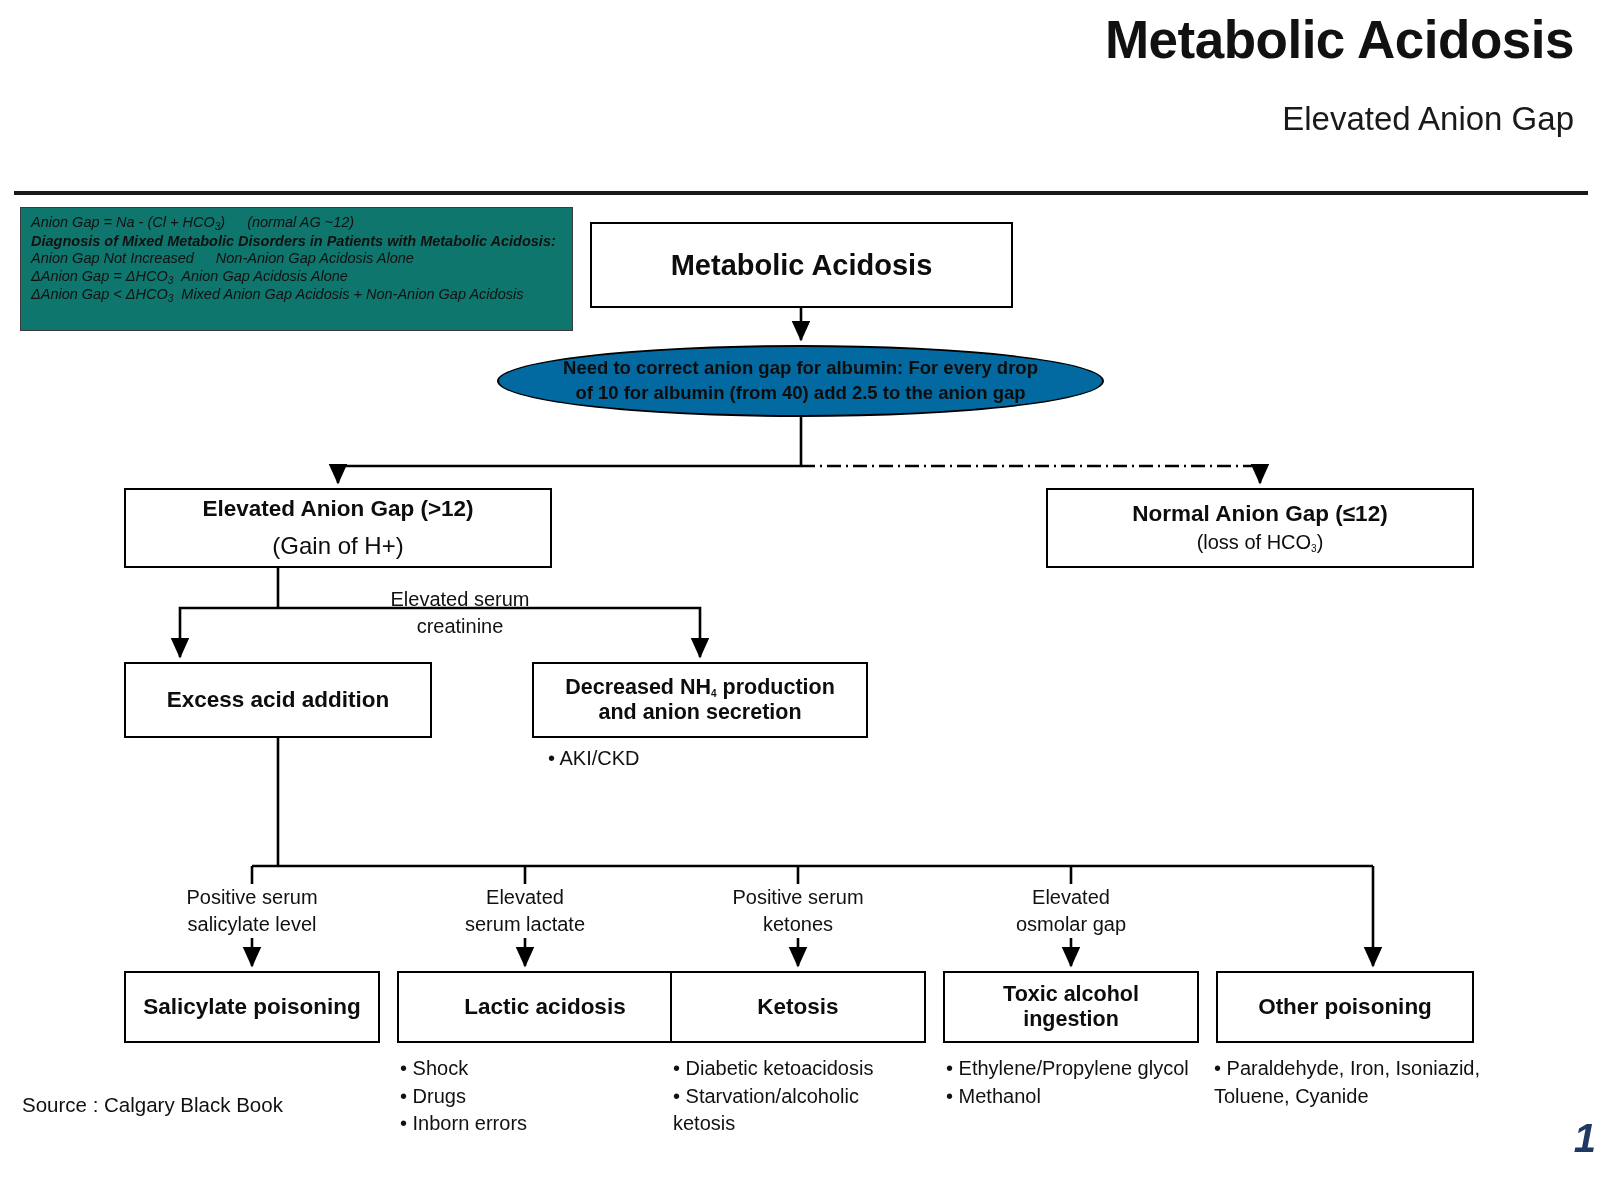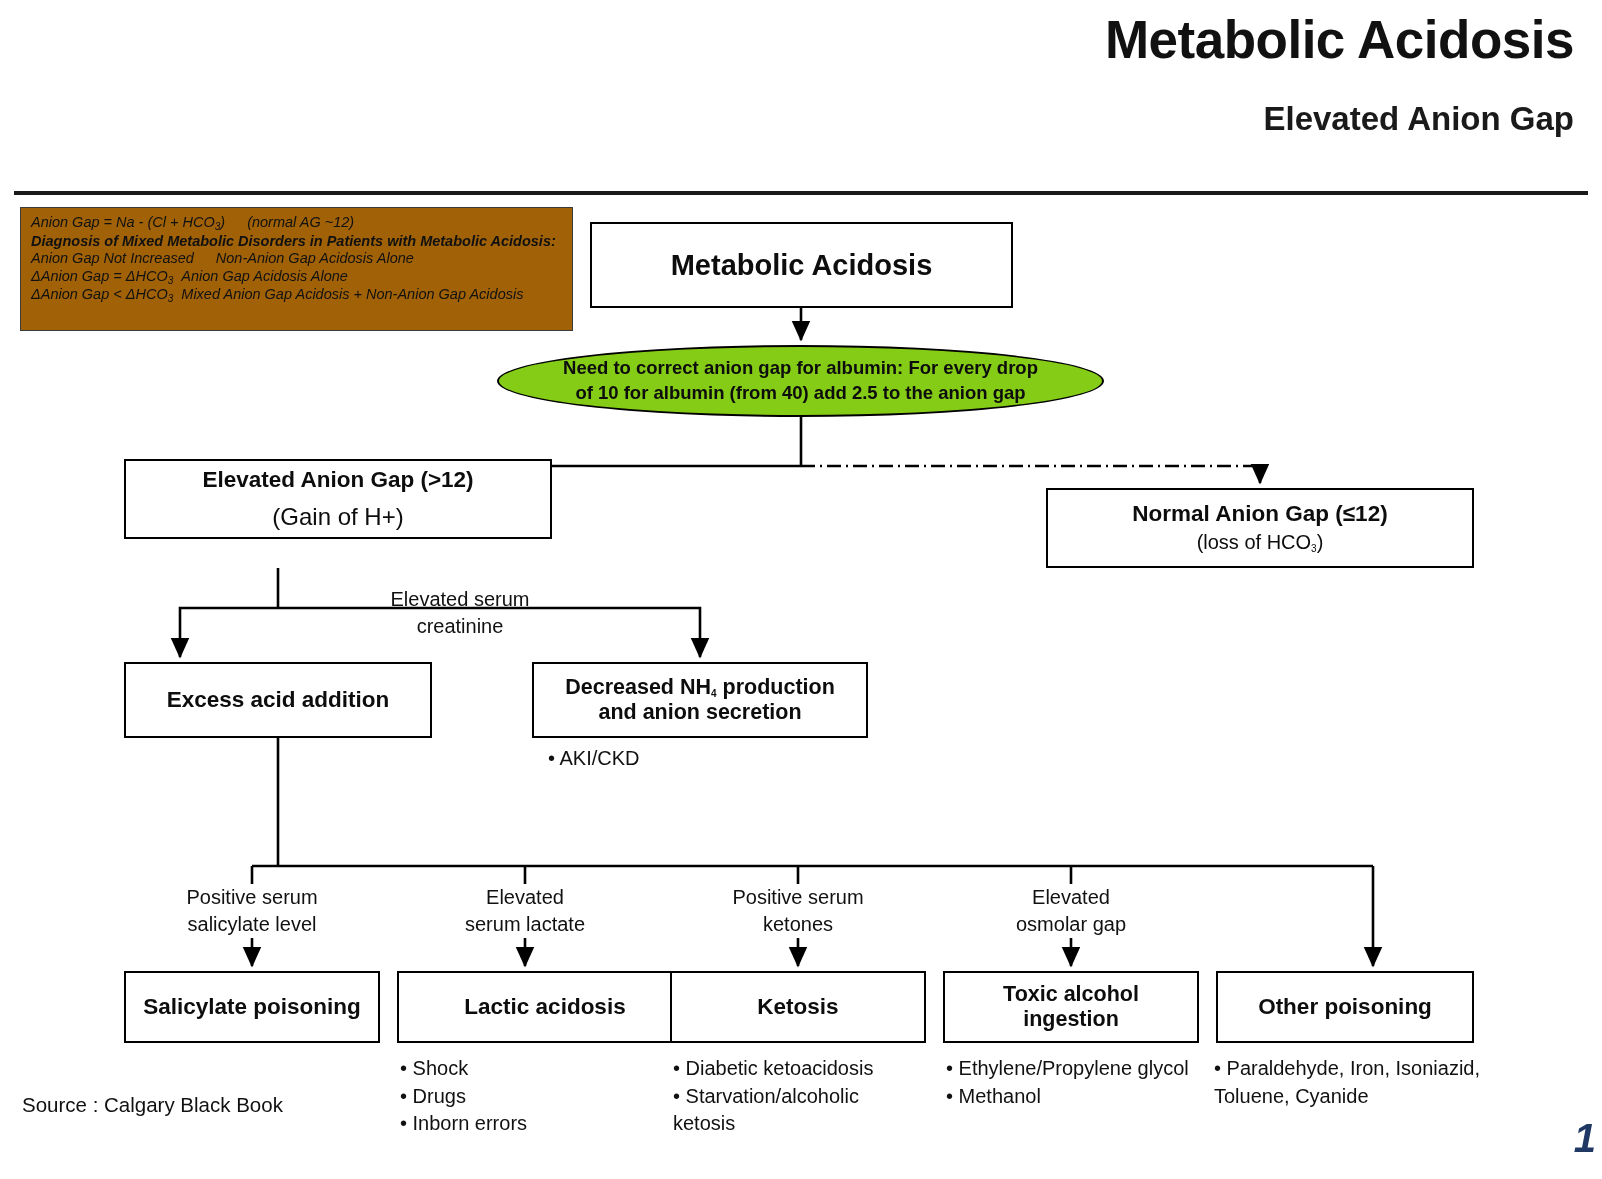--- a/index.html
+++ b/index.html
@@ -10,31 +10,31 @@
   }
   .abs{position:absolute;}
 
   
   #slide-title{
     right:28px;top:12px;font-size:53px;font-weight:bold;
     letter-spacing:-0.5px;line-height:1.05;color:#111111;
     text-align:right;white-space:nowrap;
   }
   #slide-subtitle{
-    right:28px;top:100px;font-size:33px;font-weight:bold;
+    right:28px;top:100px;font-size:33px;font-weight:normal;
     color:#1a1a1a;text-align:right;white-space:nowrap;
   }
   #header-rule{
     left:14px;top:191px;width:1574px;height:4px;background:#1a1a1a;
   }
 
   
   #legend-box{
     left:20px;top:207px;width:553px;height:124px;
-    border:1.5px solid #3a3a3a;background:#a16207;
+    border:1.5px solid #3a3a3a;background:#0f766e;
     padding:6px 8px 0 10px;box-sizing:border-box;
   }
   .legend-line{
     font-style:italic;font-size:14.5px;line-height:17.6px;
     white-space:nowrap;color:#111;
   }
   .legend-line.bold{font-weight:bold;}
   .legend-line .gap{display:inline-block;width:22px;}
   .legend-line .gap-sm{display:inline-block;width:8px;}
   sub{font-size:10px;vertical-align:baseline;position:relative;top:3px;}
@@ -48,30 +48,30 @@
   .fbox .t1{font-weight:bold;line-height:1.18;}
   .fbox .t2{font-weight:normal;line-height:1.18;}
 
   
   #box-metabolic-acidosis{left:590px;top:222px;width:423px;height:86px;}
   #box-metabolic-acidosis .t1{font-size:29px;}
 
   
   #ellipse-albumin{
     left:497px;top:345px;width:607px;height:72px;
-    border:2.5px solid #000;border-radius:50%/50%;background:#84cc16;
+    border:2.5px solid #000;border-radius:50%/50%;background:#0369a1;
     box-sizing:border-box;display:flex;align-items:center;justify-content:center;
   }
   #ellipse-albumin .etext{
     font-size:18.5px;font-weight:bold;line-height:1.34;text-align:center;
     width:555px;
   }
 
   
-  #box-elevated-gap{left:124px;top:459px;width:428px;height:80px;}
+  #box-elevated-gap{left:124px;top:488px;width:428px;height:80px;}
   #box-elevated-gap .t1{font-size:22.5px;}
   #box-elevated-gap .t2{font-size:24px;margin-top:10px;text-align:center;}
   #box-normal-gap{left:1046px;top:488px;width:428px;height:80px;}
   #box-normal-gap .t1{font-size:22.5px;}
   #box-normal-gap .t2{font-size:20px;margin-top:3px;}
 
   
   #box-excess-acid{left:124px;top:662px;width:308px;height:76px;}
   #box-excess-acid .t1{font-size:22.5px;}
   #box-decreased-nh4{left:532px;top:662px;width:336px;height:76px;}

